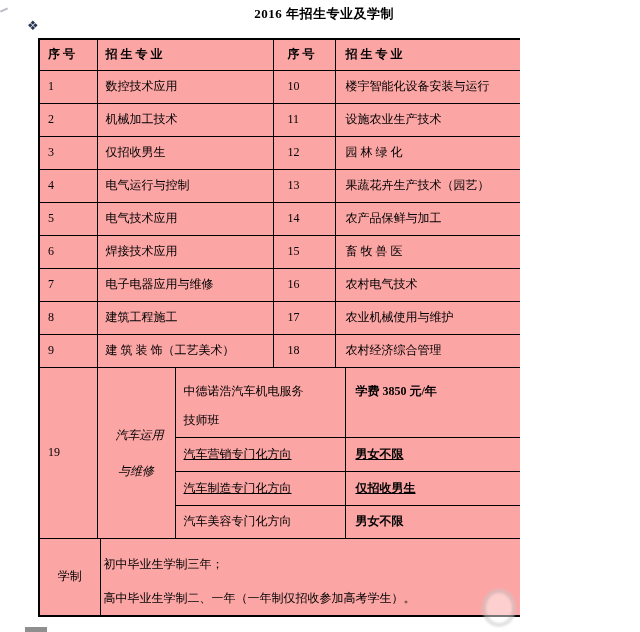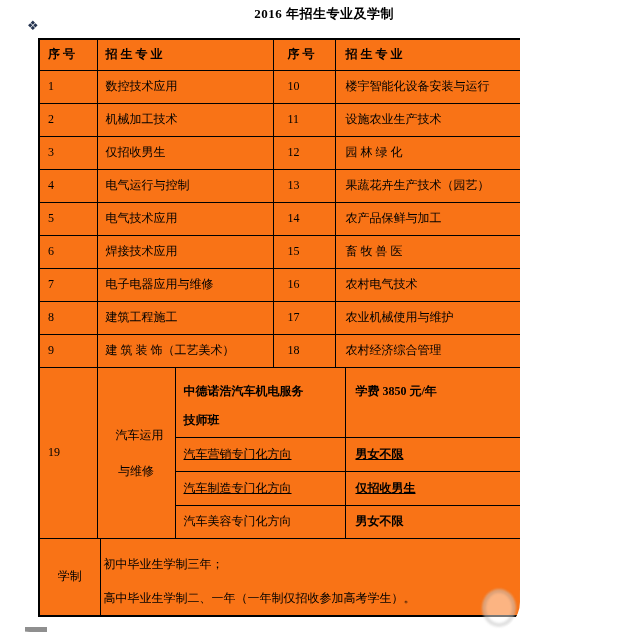--- a/index.html
+++ b/index.html
@@ -1,57 +1,56 @@
 <!DOCTYPE html>
 <html><head>
 <meta charset="utf-8">
 <style>
   html,body { margin:0; padding:0; background:#ffffff; }
   .page {
     position:relative; width:520px; height:632px; background:#ffffff;
     font-family:"Liberation Serif","DejaVu Serif",serif; color:#000;
     overflow:hidden;
-    border-radius:30px;
   }
   .title {
     position:absolute; top:5px; left:38px; width:572px;
     text-align:center; font-weight:bold; font-size:13px; letter-spacing:0.5px;
   }
   .move-handle {
     position:absolute; left:27px; top:19px; font-size:13px; color:#253450;
     line-height:1; cursor:move; user-select:none;
   }
   .corner-tick {
     position:absolute; left:0px; top:9px; width:8px; height:2px;
     background:#b9bec6; transform:rotate(-25deg);
   }
   .table-wrap {
     position:absolute; left:38px; top:38px; width:568px;
-    border:2px solid #000; background:#f97316;
+    border:2px solid #000; background:#fca5a5;
   }
   table { width:100%; border-collapse:collapse; table-layout:fixed; }
   .t2, .t3 { margin-top:-1px; }
   td {
     border:1px solid #000; font-size:12px; padding:0 2px 0 8px;
     vertical-align:middle; overflow:hidden; white-space:nowrap;
   }
   td:first-child { border-left:none; }
   td:last-child { border-right:none; }
   .t1 tr:first-child td { border-top:none; }
   .t3 tr:last-child td { border-bottom:none; }
   .t1 tr { height:33px; }
   .t1 tr.hdr { height:30px; }
   .t1 .hdr td { font-weight:bold; }
   .c-no2 { padding-left:14px; }
   .c-major2 { padding-left:10px; }
   .t2 tr.r1 { height:70px; }
   .t2 tr.r2, .t2 tr.r3 { height:34px;text-decoration:underline; }
   .t2 tr.r4 { height:33px;font-family:Liberation Serif, serif; }
-  .t2 .top-cell { vertical-align:top; padding-top:9px; line-height:29px;font-weight:bold; }
-  .t2 .group-cell { text-align:center; padding:0 18px; line-height:36px; }
+  .t2 .top-cell { vertical-align:top; padding-top:9px; line-height:29px; }
+  .t2 .group-cell { text-align:center; padding:0 18px; line-height:36px;font-style:italic; }
   .t2 .note { font-weight:bold; padding-left:10px;margin-top:30px; }
   .t3 tr { height:69px; }
   .t3 .label-cell { text-align:center; padding:0 2px; }
   .t3 .content-cell { vertical-align:top; padding-top:8px; padding-left:3px; line-height:34px; }
   .side-button {
     position:absolute; left:612px; top:301px; width:21px; height:47px;
     background:#28374a; border-radius:3px 14px 14px 3px / 3px 24px 24px 3px;
     display:flex; align-items:center; justify-content:center;
     color:#ffffff; font-family:"DejaVu Sans",sans-serif;
     font-size:13px; font-weight:bold; cursor:pointer;

